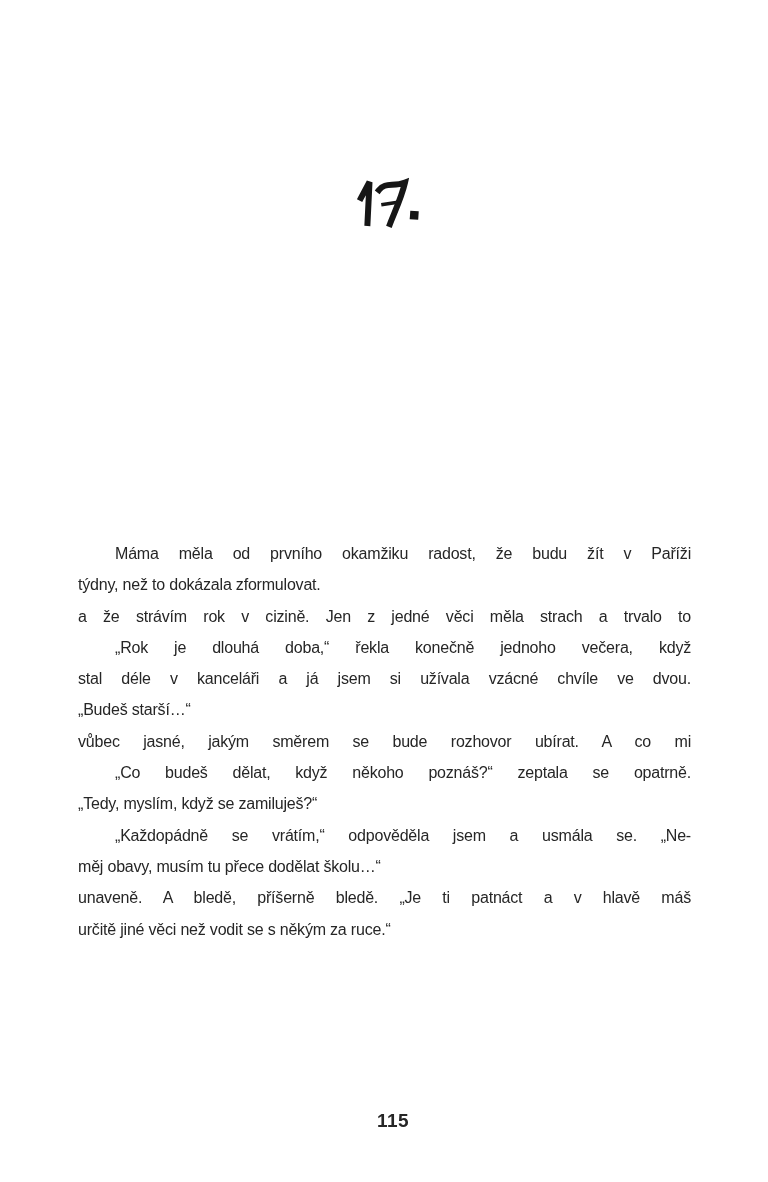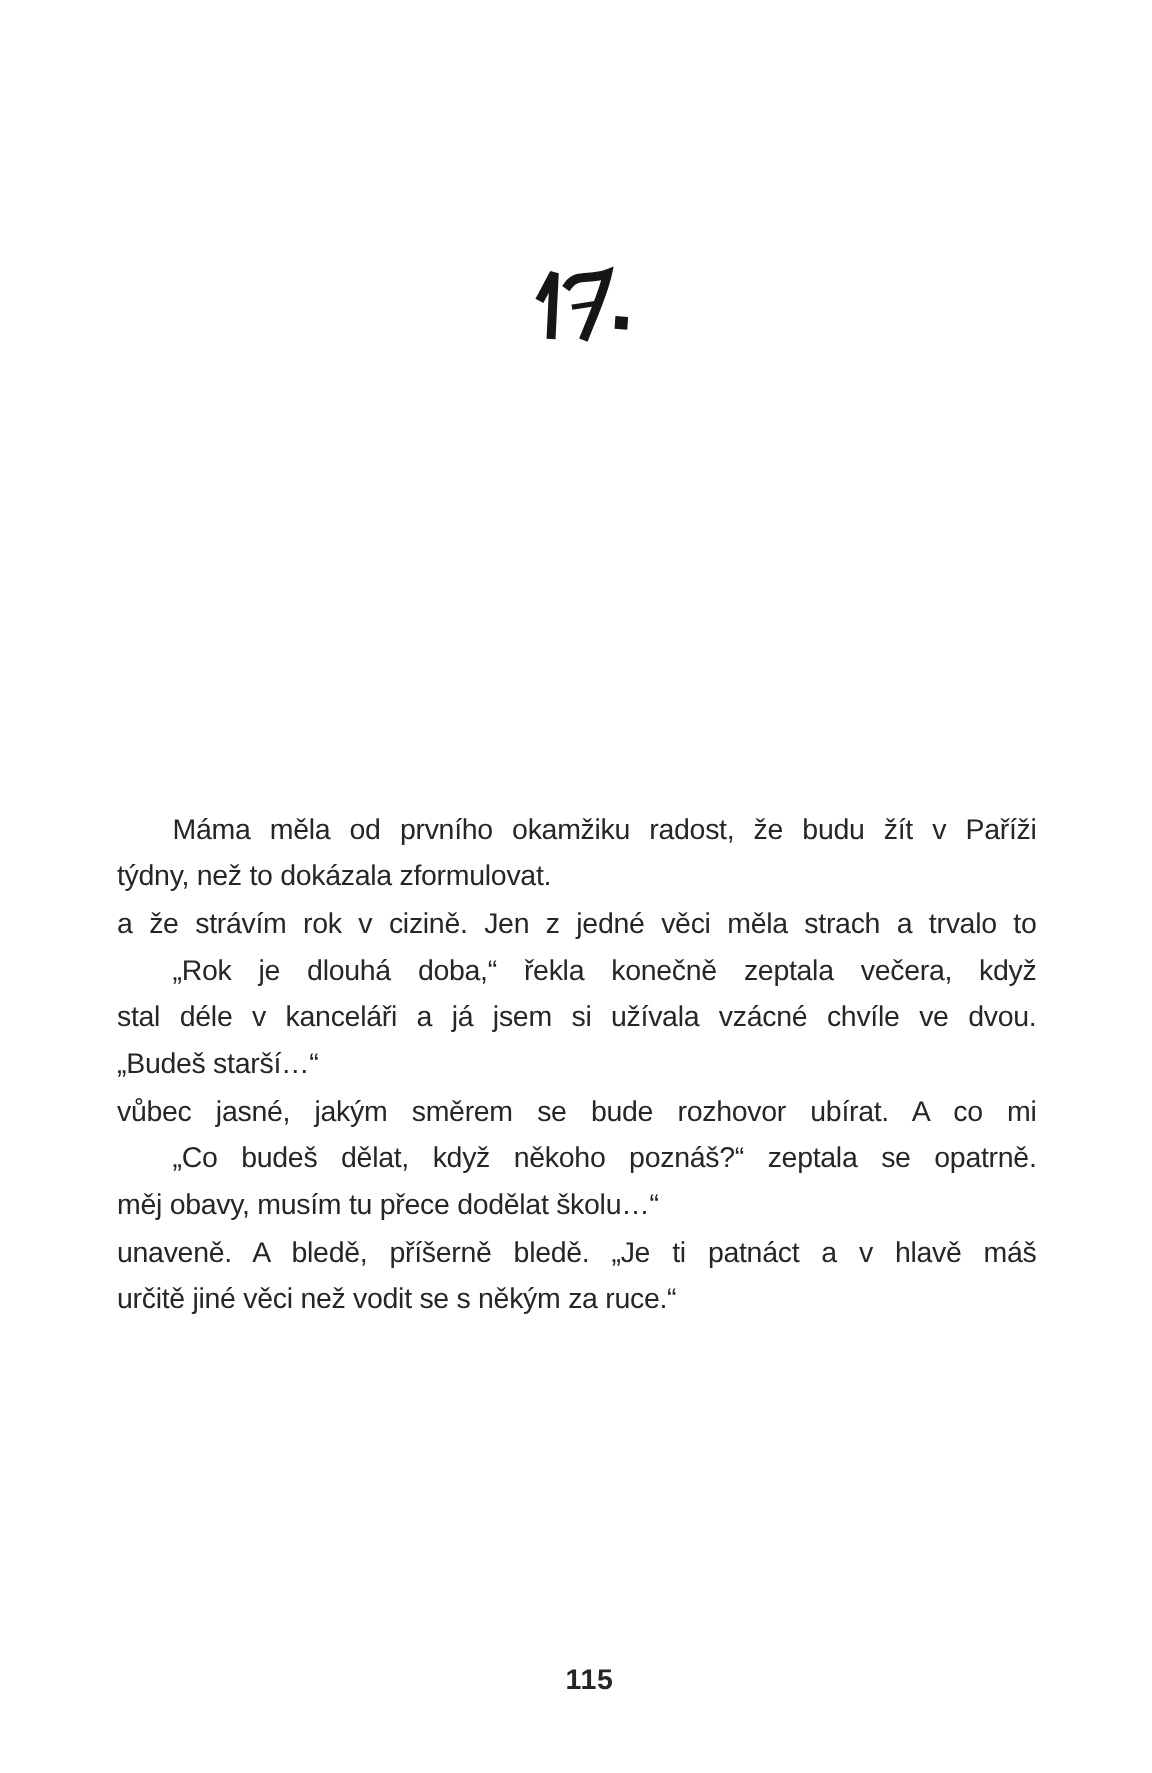--- a/index.html
+++ b/index.html
@@ -32,21 +32,21 @@
     overflow: hidden;
     clip: rect(0 0 0 0);
     white-space: nowrap;
   }
   .body-text {
     position: absolute;
     left: 78px;
     top: 538px;
     width: 613px;
     color: #262626;
-    font-size: 19px;
+    font-size: 16px;
     line-height: 31.3px;
     letter-spacing: -0.2px;
   }
   .para {
     margin: 0;
     padding: 0;
   }
   .line {
     height: 31.3px;
     text-align: justify;
@@ -89,31 +89,33 @@
     </svg>
   </div>
 
   <div class="body-text" style="color: rgb(38, 38, 38);">
       <div class="para">
         <div class="line first">Máma měla od prvního okamžiku radost, že budu žít v Paříži</div>
         <div class="line last">týdny, než to dokázala zformulovat.</div>
         <div class="line">a že strávím rok v cizině. Jen z jedné věci měla strach a trvalo to</div>
       </div>
       <div class="para">
-        <div class="line first">„Rok je dlouhá doba,“ řekla konečně zeptala večera, když</div>
+        <div class="line first">„Rok je dlouhá doba,“ řekla konečně jednoho večera, když</div>
         <div class="line">stal déle v kanceláři a já jsem si užívala vzácné chvíle ve dvou.</div>
         <div class="line last">„Budeš starší…“</div>
       </div>
       <div class="para">
         <div class="line">vůbec jasné, jakým směrem se bude rozhovor ubírat. A co mi</div>
       </div>
       <div class="para">
         <div class="line first">„Co budeš dělat, když někoho poznáš?“ zeptala se opatrně.</div>
+        <div class="line last">„Tedy, myslím, když se zamiluješ?“</div>
       </div>
       <div class="para">
+        <div class="line first">„Každopádně se vrátím,“ odpověděla jsem a usmála se. „Ne-</div>
         <div class="line last">měj obavy, musím tu přece dodělat školu…“</div>
       </div>
       <div class="para">
         <div class="line">unaveně. A bledě, příšerně bledě. „Je ti patnáct a v hlavě máš</div>
         <div class="line last">určitě jiné věci než vodit se s někým za ruce.“</div>
       </div>
     </div>
 
   <div class="page-number" style="color: rgb(38, 38, 38);">115</div>
 

